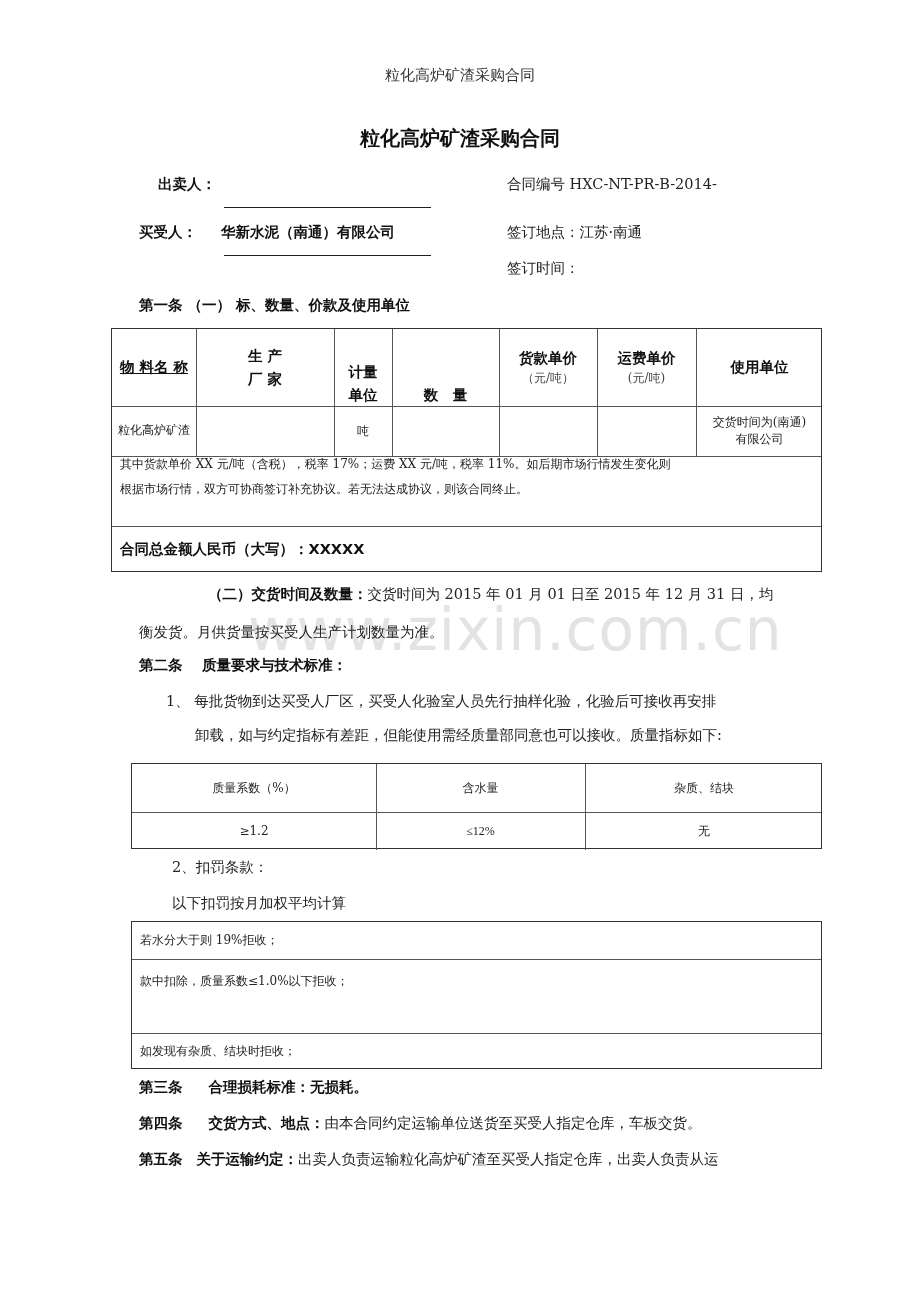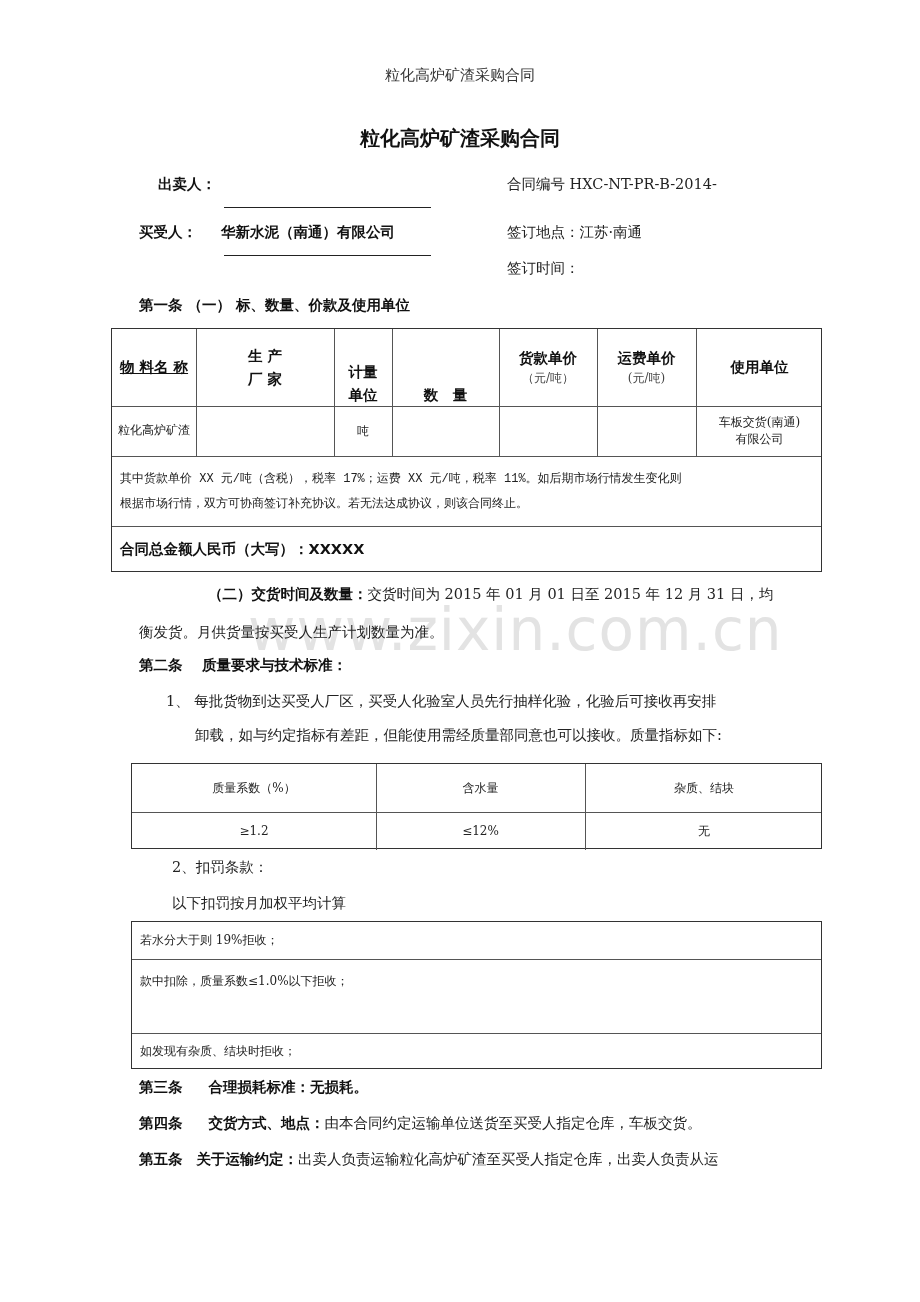--- a/index.html
+++ b/index.html
@@ -104,25 +104,25 @@
   <div class="cell t14" style="left:280px;top:77px;width:107px;height:50px;">
     <span></span>
   </div>
   <div class="cell t14" style="left:387px;top:77px;width:98px;height:50px;">
     <span></span>
   </div>
   <div class="cell t14" style="left:485px;top:77px;width:99px;height:50px;">
     <span></span>
   </div>
   <div class="cell t14" style="left:584px;top:77px;width:127px;height:50px;flex-direction:column;line-height:1.45;">
-    <span>车板交货(南通)</span>
+    <span>交货时间为(南通)</span>
     <span>有限公司</span>
   </div>
 
-  <div class="abs t14" style="left:8px;top:138px;line-height:25px;font-family:Liberation Mono, monospace;">
+  <div class="abs t14" style="left:8px;top:123px;line-height:25px;">
     <div>其中货款单价 XX 元/吨（含税），税率 17%；运费 XX 元/吨，税率 11%。如后期市场行情发生变化则</div>
     <div>根据市场行情，双方可协商签订补充协议。若无法达成协议，则该合同终止。</div>
   </div>
 
   <div class="abs sans bold t15" style="left:8px;top:211px;">
     <span>合同总金额人民币（大写）：XXXXX</span>
   </div>
 </div>
 
 <div class="abs t15 txt" style="left:176px;top:585px;margin-left:32px;">
@@ -135,21 +135,21 @@
 <div class="abs t15 txt" style="left:195px;top:726px;">卸载，如与约定指标有差距，但能使用需经质量部同意也可以接收。质量指标如下:</div>
 
 <div class="tbl txt" style="left:131px;top:763px;width:691px;height:86px;">
   <div class="hline" style="top:48px;"></div>
   <div class="vline" style="left:244px;top:0;height:86px;"></div>
   <div class="vline" style="left:453px;top:0;height:86px;"></div>
   <div class="cell t14" style="left:0;top:0;width:244px;height:48px;">质量系数（%）</div>
   <div class="cell t14" style="left:244px;top:0;width:209px;height:48px;">含水量</div>
   <div class="cell t14" style="left:453px;top:0;width:238px;height:48px;">杂质、结块</div>
   <div class="cell t14" style="left:0;top:48px;width:244px;height:38px;">≥1.2</div>
-  <div class="cell t14" style="left:244px;top:48px;width:209px;height:38px;">≤12%</div>
+  <div class="cell t14" style="left:244px;top:48px;width:209px;height:38px;font-family:Liberation Serif, serif;">≤12%</div>
   <div class="cell t14" style="left:453px;top:48px;width:238px;height:38px;">无</div>
 </div>
 
 <div class="abs t15 txt" style="left:172px;top:858px;">2、扣罚条款：</div>
 <div class="abs t15 txt" style="left:172px;top:894px;">以下扣罚按月加权平均计算</div>
 
 <div class="tbl txt" style="left:131px;top:921px;width:691px;height:148px;">
   <div class="hline" style="top:37px;"></div>
   <div class="hline" style="top:111px;"></div>
   <div class="cell-left t14" style="left:0;top:3px;">

